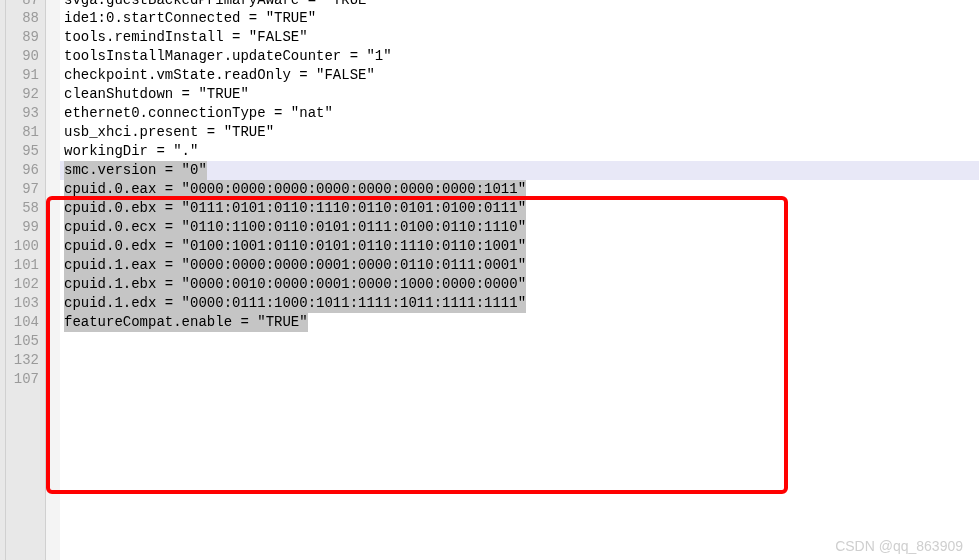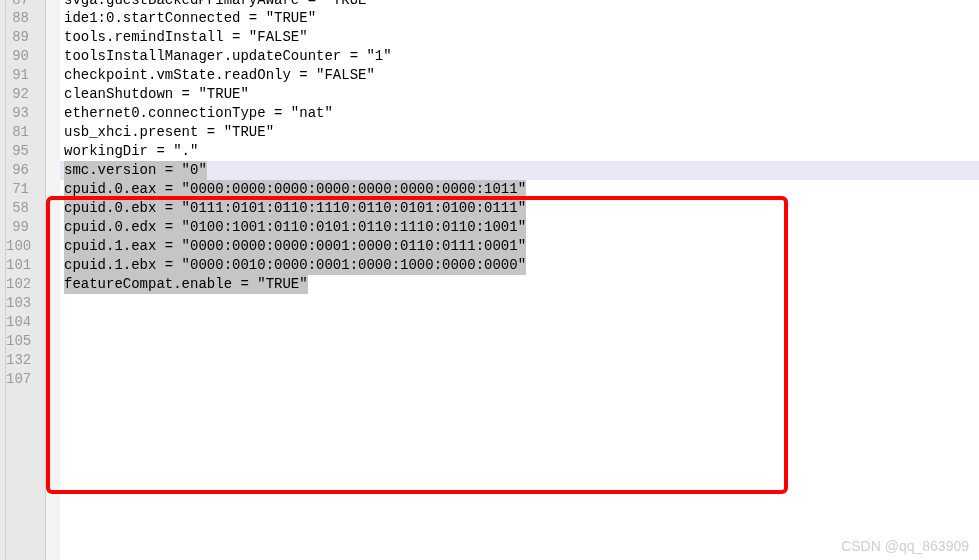--- a/index.html
+++ b/index.html
@@ -13,21 +13,21 @@
   .fold-col {
     width: 6px;
     background: #e8e8e8;
     border-right: 1px solid #d0d0d0;
   }
   .gutter {
     width: 40px;
     background: #e8e8e8;
     color: #9a9a9a;
     text-align: right;
-    padding-right: 16px;
+    padding-right: 6px;
     border-right: 1px solid #d0d0d0;
     user-select: none;
   }
   .gutter div, .code-area div { height: 19px; line-height: 19px; white-space: pre; }
   .margin-col {
     width: 14px;
     background: #f4f4f4;
   }
   .code-area {
     background: #fff;
@@ -39,21 +39,21 @@
   .highlighted { background: #e8e8f7; }
   .sel { background: #c5c5c5; display: inline-block; }
   .redbox {
     position: absolute;
     border: 4px solid #ff0000;
     border-radius: 6px;
     pointer-events: none;
   }
   .watermark {
     position: absolute;
-    right: 10px;
+    right: 16px;
     bottom: 6px;
     color: #cfcfcf;
     font-family: Arial, sans-serif;
     font-size: 14px;
     pointer-events: none;
   }
 </style>
 </head>
 <body>
 
@@ -63,21 +63,21 @@
       <div style="height: 9px; line-height: 0px; overflow: hidden;">87</div>
       <div>88</div>
       <div>89</div>
       <div>90</div>
       <div>91</div>
       <div>92</div>
       <div>93</div>
       <div>81</div>
       <div>95</div>
       <div>96</div>
-      <div>71</div>
+      <div>97</div>
       <div>58</div>
       <div>99</div>
       <div>100</div>
       <div>101</div>
       <div>102</div>
       <div>103</div>
       <div>104</div>
       <div>105</div>
       <div>132</div>
       <div>107</div>
@@ -89,21 +89,23 @@
       <div class="line">tools.remindInstall = "FALSE"</div>
       <div class="line">toolsInstallManager.updateCounter = "1"</div>
       <div class="line">checkpoint.vmState.readOnly = "FALSE"</div>
       <div class="line">cleanShutdown = "TRUE"</div>
       <div class="line">ethernet0.connectionType = "nat"</div>
       <div class="line">usb_xhci.present = "TRUE"</div>
       <div class="line">workingDir = "."</div>
       <div class="line highlighted"><span class="sel">smc.version = "0"</span></div>
       <div class="line"><span class="sel">cpuid.0.eax = "0000:0000:0000:0000:0000:0000:0000:1011"</span></div>
       <div class="line"><span class="sel">cpuid.0.ebx = "0111:0101:0110:1110:0110:0101:0100:0111"</span></div>
+      <div class="line"><span class="sel">cpuid.0.ecx = "0110:1100:0110:0101:0111:0100:0110:1110"</span></div>
       <div class="line"><span class="sel">cpuid.0.edx = "0100:1001:0110:0101:0110:1110:0110:1001"</span></div>
       <div class="line"><span class="sel">cpuid.1.eax = "0000:0000:0000:0001:0000:0110:0111:0001"</span></div>
       <div class="line"><span class="sel">cpuid.1.ebx = "0000:0010:0000:0001:0000:1000:0000:0000"</span></div>
+      <div class="line"><span class="sel">cpuid.1.edx = "0000:0111:1000:1011:1111:1011:1111:1111"</span></div>
       <div class="line"><span class="sel">featureCompat.enable = "TRUE"</span></div>
       <div class="line"></div>
     </div>
   <div class="redbox" id="redbox" style="top: 196px; left: 46px; width: 742px; height: 298px;"></div>
   <div class="watermark">CSDN @qq_863909</div>
 </div>
 
 </body></html>

